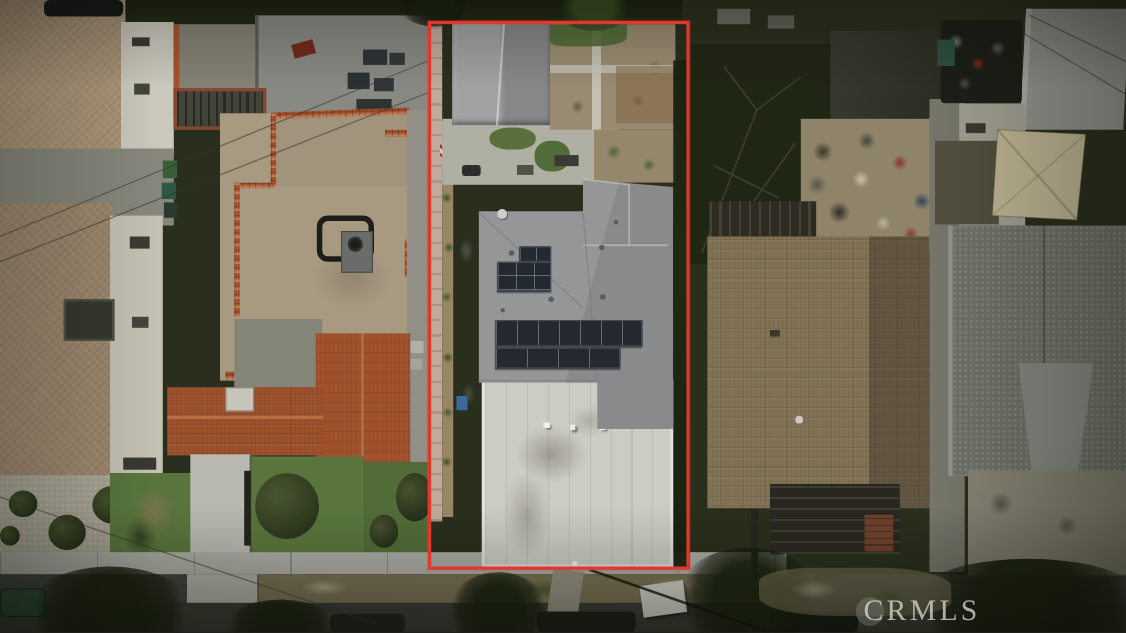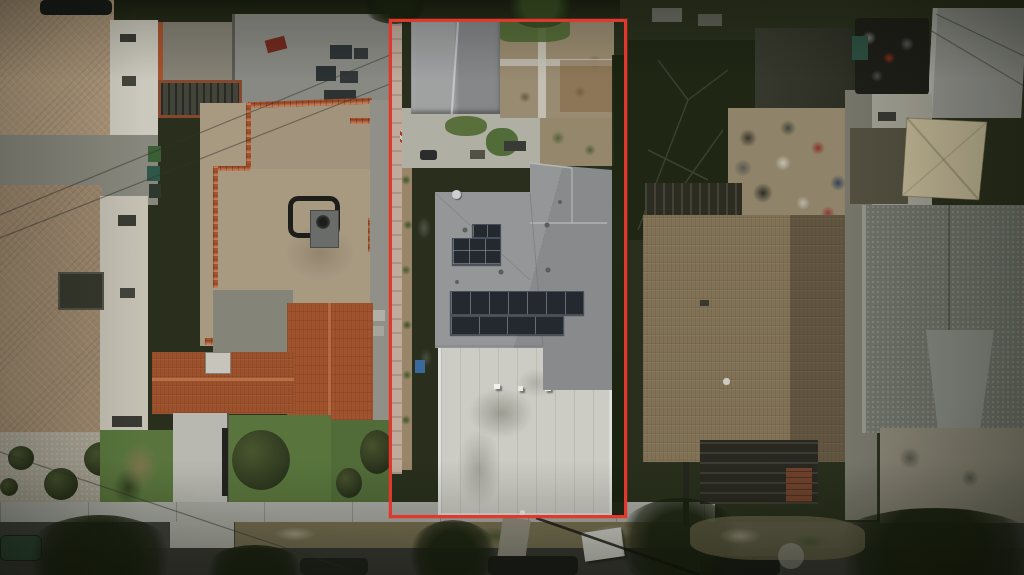--- a/index.html
+++ b/index.html
@@ -256,14 +256,15 @@
       <line x1="930" y1="30" x2="1024" y2="86"></line>
     </g>
     <line x1="536" y1="518" x2="700" y2="575" stroke="rgba(18,18,14,.8)" stroke-width="2.5"></line>
   </svg>
 
   <div class="abs" style="left:0;top:0;width:1024px;height:575px;pointer-events:none;background:radial-gradient(ellipse 130% 125% at 48% 40%,rgba(0,0,0,0) 42%,rgba(8,10,4,.42) 96%),linear-gradient(to right,rgba(8,10,4,.22),rgba(0,0,0,0) 14%,rgba(0,0,0,0) 82%,rgba(8,10,4,.30)),linear-gradient(to bottom,rgba(8,10,4,.26),rgba(0,0,0,0) 14%,rgba(0,0,0,0) 80%,rgba(8,10,4,.34))"></div>
   <div class="abs" style="left:0;top:0;width:1024px;height:575px;pointer-events:none;background:rgba(38,44,24,.06)"></div>
 
   <div class="abs" style="left:389px;top:19px;width:238px;height:499px;border:3px solid var(--boundary-red);box-shadow:0 0 0 1px rgba(224,56,45,.25)"></div>
 
+  <div class="abs wm" style="left:785px;top:540px">CRMLS</div>
 
 </div>
 
 </body></html>

